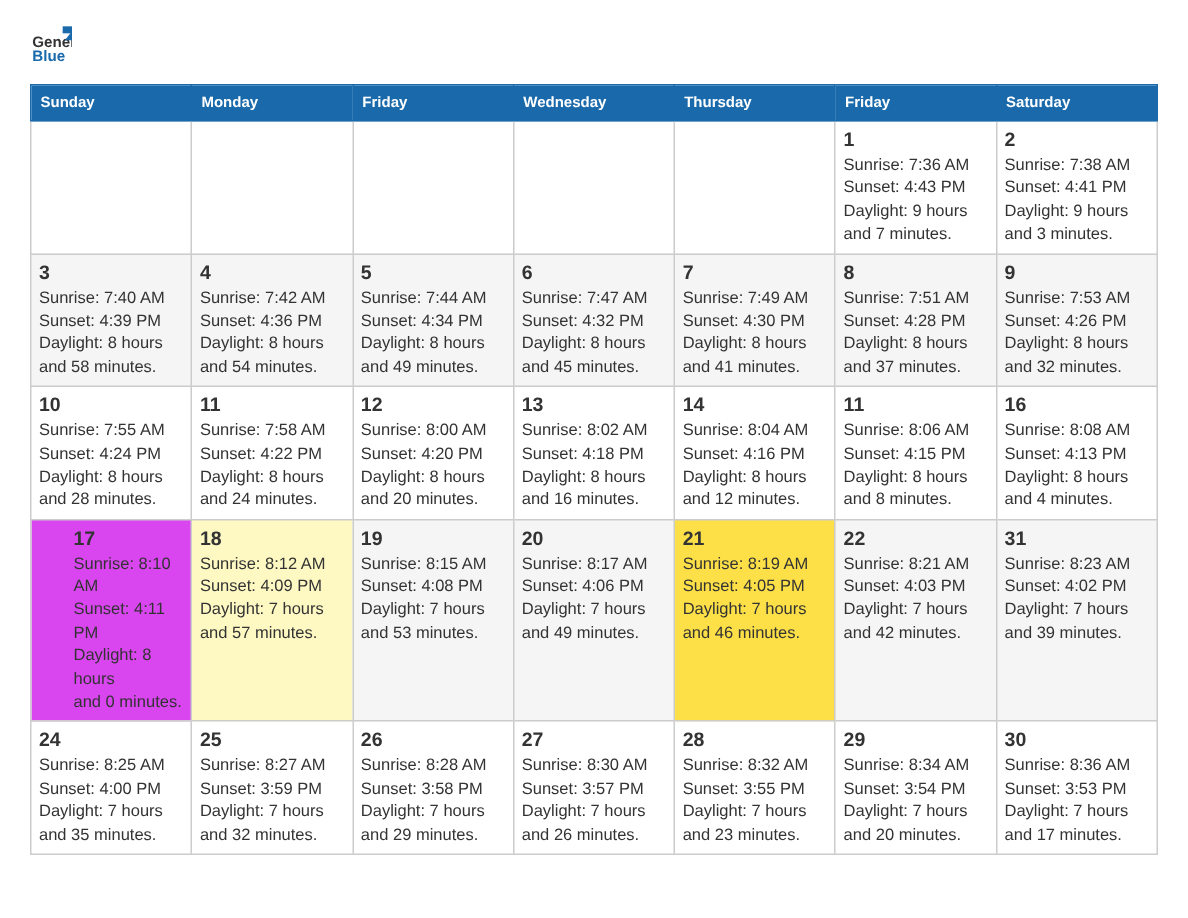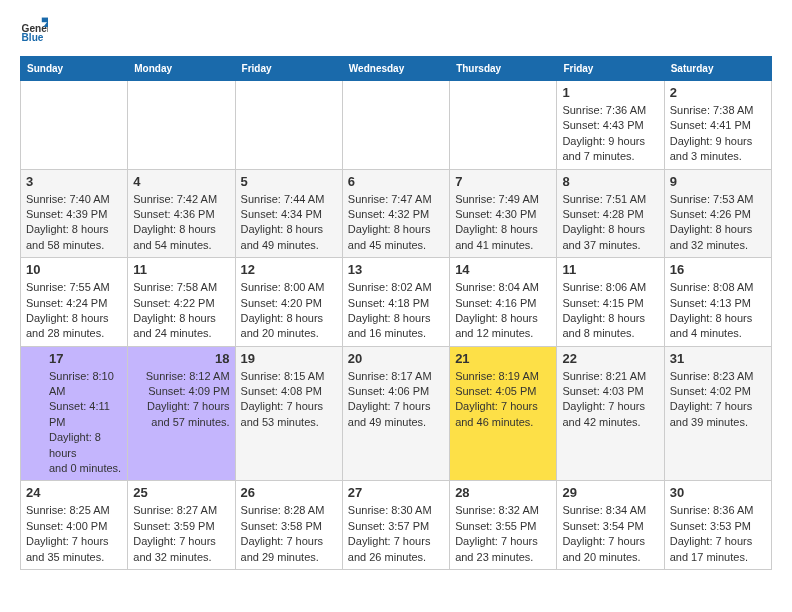--- a/index.html
+++ b/index.html
@@ -171,25 +171,25 @@
         <td>
           <span class="day-number">11</span>
           <div class="day-info">Sunrise: 8:06 AM<br>Sunset: 4:15 PM<br>Daylight: 8 hours<br>and 8 minutes.</div>
         </td>
         <td>
           <span class="day-number">16</span>
           <div class="day-info">Sunrise: 8:08 AM<br>Sunset: 4:13 PM<br>Daylight: 8 hours<br>and 4 minutes.</div>
         </td>
       </tr>
       <tr>
-        <td style="background: #c4b5fd; padding-left: 28px;">
+        <td style="background: #d946ef; padding-left: 28px;">
           <span class="day-number">17</span>
           <div class="day-info">Sunrise: 8:10 AM<br>Sunset: 4:11 PM<br>Daylight: 8 hours<br>and 0 minutes.</div>
         </td>
-        <td style="background: #c4b5fd; text-align: right;">
+        <td style="background: #fef9c3;">
           <span class="day-number">18</span>
           <div class="day-info">Sunrise: 8:12 AM<br>Sunset: 4:09 PM<br>Daylight: 7 hours<br>and 57 minutes.</div>
         </td>
         <td style="background: rgb(245, 245, 245);">
           <span class="day-number">19</span>
           <div class="day-info">Sunrise: 8:15 AM<br>Sunset: 4:08 PM<br>Daylight: 7 hours<br>and 53 minutes.</div>
         </td>
         <td style="background: rgb(245, 245, 245);">
           <span class="day-number">20</span>
           <div class="day-info">Sunrise: 8:17 AM<br>Sunset: 4:06 PM<br>Daylight: 7 hours<br>and 49 minutes.</div>

